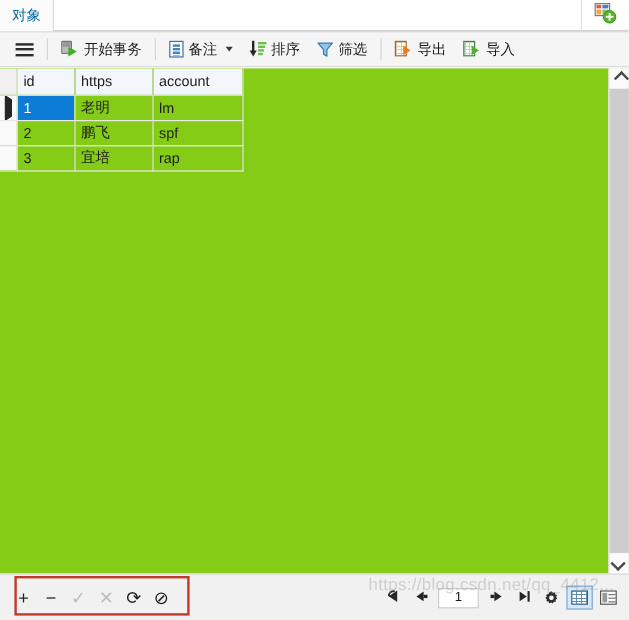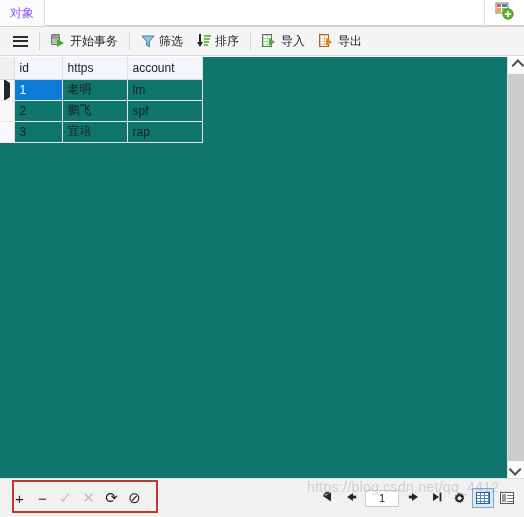--- a/index.html
+++ b/index.html
@@ -30,21 +30,21 @@
     display: flex;
     align-items: center;
     gap: 4px;
     padding: 0 10px;
     box-sizing: border-box;
     font-size: 12px;
     white-space: nowrap;
     position: relative;
   }
   .tab.inactive {
-    color: #8b5cf6;
+    color: #0369a1;
     background: #fbfbfb;
     border-right: 1px solid #dcdcdc;
   }
   .tab.active {
     color: #111;
     background: #ffffff;
     border-left: 1px solid #d4d4d4;
     border-right: 1px solid #d4d4d4;
     border-top: 1px solid #d4d4d4;
     margin-bottom: -1px;
@@ -187,21 +187,21 @@
     border-left:6px solid #4caf2f;
   }
   .ico-io.exp .arrow { border-left-color:#f07c12; }
 
   
   .gridwrap {
     position: absolute;
     left: 0; right: 0;
     top: 57px;
     bottom: 39px;
-    background: #0f766e;
+    background: #84cc16;
     display: flex;
     gap: 26px;
   }
   .gridpane {
     flex: 1 1 auto;
     position: relative;
     overflow: hidden;
   }
   table.datagrid {
     border-collapse: collapse;
@@ -426,62 +426,67 @@
   <div class="tb-item">
     <span class="ico-trans">
       <span class="body"></span>
         <span class="play"></span>
     </span>
     <span class="tb-label">开始事务</span>
   </div>
 
   <div class="tb-sep"></div>
 
-
   <div class="tb-item">
-    <span class="ico-funnel">
-      <svg width="14" height="13" viewBox="0 0 14 13">
-        <path d="M1 1 H13 L8.4 6.4 V11.8 L5.6 10.2 V6.4 Z" fill="#8fc3e8" stroke="#3d78a8" stroke-width="1" stroke-linejoin="round"></path>
-      </svg>
-    </span>
-    <span class="tb-label">筛选</span>
+    <span class="ico-note"></span>
+    <span class="tb-label">备注</span>
+    <span class="caret-down"></span>
   </div>
 
   <div class="tb-item">
     <span class="ico-sort">
       <span class="arr">
           <span class="stem"></span>
           <span class="head"></span>
         </span>
       <span class="lines">
           <i></i>
           <i></i>
           <i></i>
           <i></i>
         </span>
     </span>
     <span class="tb-label">排序</span>
   </div>
 
+  <div class="tb-item">
+    <span class="ico-funnel">
+      <svg width="14" height="13" viewBox="0 0 14 13">
+        <path d="M1 1 H13 L8.4 6.4 V11.8 L5.6 10.2 V6.4 Z" fill="#8fc3e8" stroke="#3d78a8" stroke-width="1" stroke-linejoin="round"></path>
+      </svg>
+    </span>
+    <span class="tb-label">筛选</span>
+  </div>
+
   <div class="tb-sep"></div>
+
+  <div class="tb-item">
+    <span class="ico-io exp">
+      <span class="sheet"></span>
+        <span class="arrow"></span>
+    </span>
+    <span class="tb-label">导出</span>
+  </div>
 
   <div class="tb-item">
     <span class="ico-io">
       <span class="sheet"></span>
         <span class="arrow"></span>
     </span>
     <span class="tb-label">导入</span>
-  </div>
-
-  <div class="tb-item">
-    <span class="ico-io exp">
-      <span class="sheet"></span>
-        <span class="arrow"></span>
-    </span>
-    <span class="tb-label">导出</span>
   </div>
 
 </div>
 
 <div class="gridwrap">
   <div class="gridpane">
     <table class="datagrid">
       <thead>
         <tr>
           <th class="rowmark"></th>

